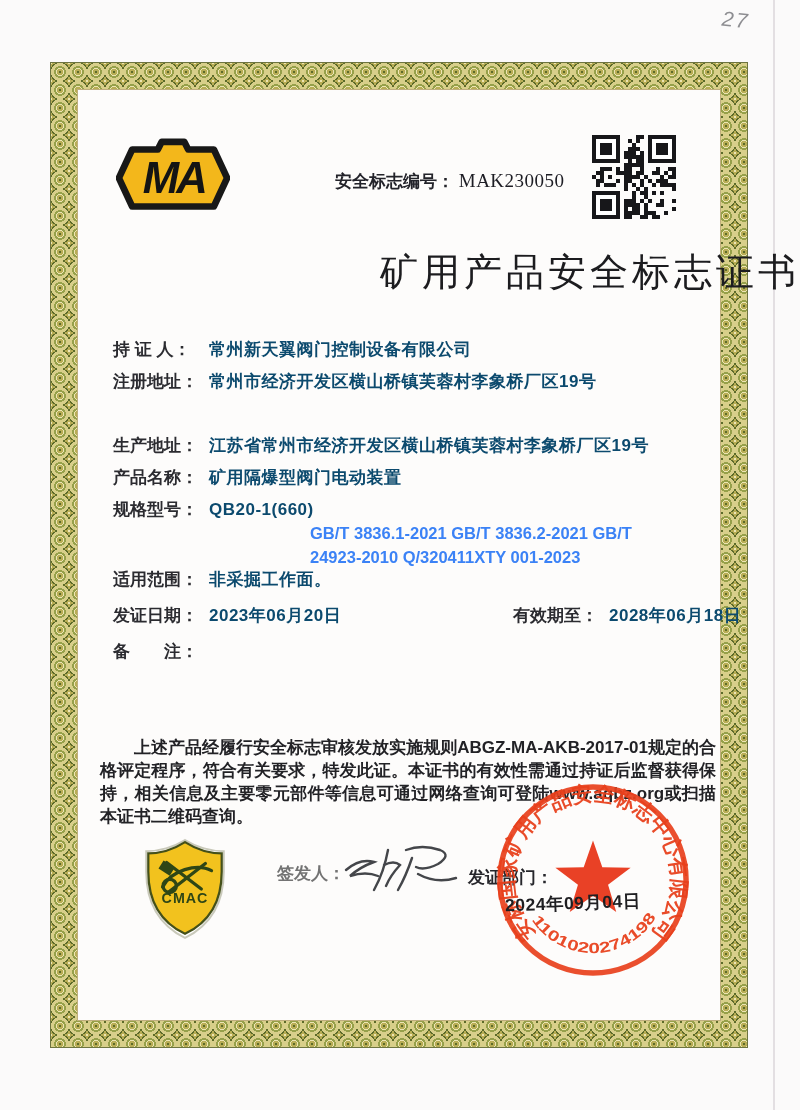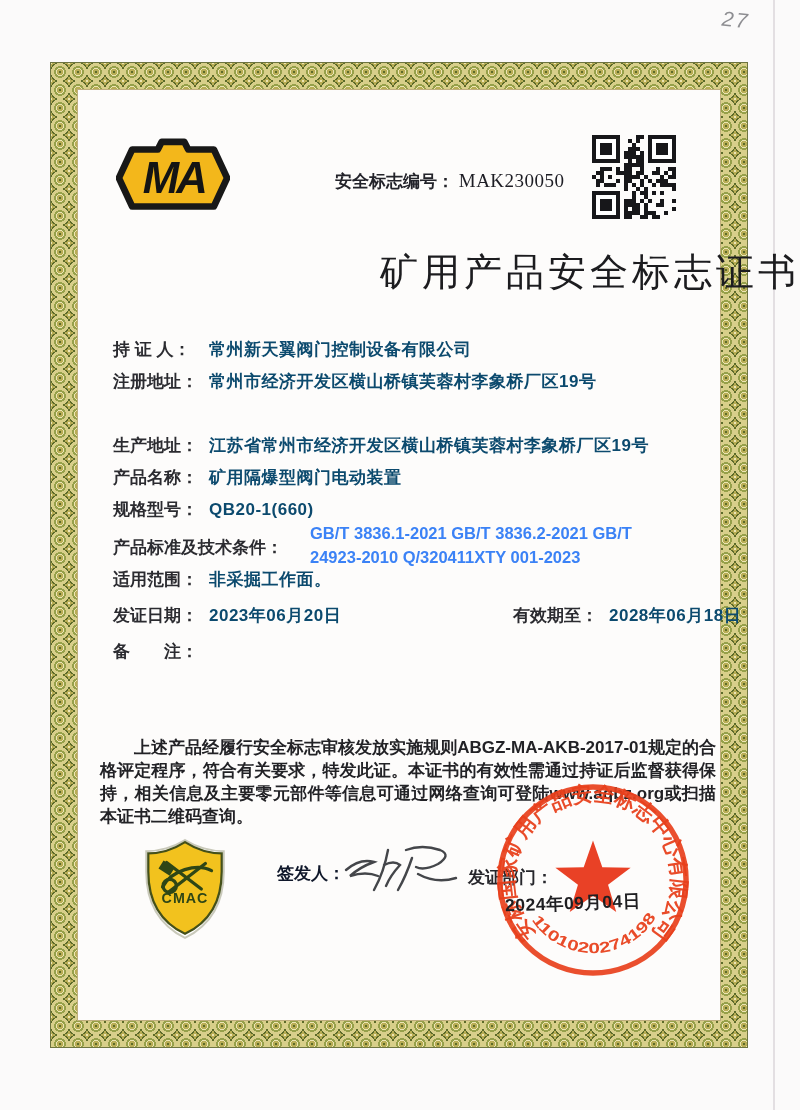--- a/index.html
+++ b/index.html
@@ -79,21 +79,21 @@
   
   .statement{
     position:absolute;left:100px;top:736px;width:616px;
     font-size:17px;font-weight:bold;color:#222226;
     line-height:23px;text-indent:2em;text-align:justify;
   }
   
   .cmac{position:absolute;left:138px;top:836px;width:94px;height:106px;}
   .signer-label{
     position:absolute;left:277px;top:862px;
-    font-size:17px;font-weight:bold;color:#0f172a;white-space:nowrap;
+    font-size:17px;font-weight:bold;color:#737373;white-space:nowrap;
   }
   .signature{position:absolute;left:342px;top:840px;width:122px;height:62px;}
   .dept-label{
     position:absolute;left:468px;top:866px;
     font-size:17px;font-weight:bold;color:#26262b;white-space:nowrap;
   }
   
   .seal{position:absolute;left:494px;top:781px;width:198px;height:198px;}
   .seal-date{
     position:absolute;left:505px;top:891px;
@@ -277,21 +277,20 @@
   <div class="frow" style="top:434px">
     <span class="lab">生产地址：</span><span class="val">江苏省常州市经济开发区横山桥镇芙蓉村李象桥厂区19号</span>
   </div>
   <div class="frow" style="top:466px">
     <span class="lab">产品名称：</span><span class="val">矿用隔爆型阀门电动装置</span>
   </div>
   <div class="frow" style="top:498px">
     <span class="lab">规格型号：</span><span class="val">QB20-1(660)</span>
   </div>
 
-  <div class="std-label">产品标准及技术条件：</div>
   <div class="std-value">GB/T 3836.1-2021 GB/T 3836.2-2021 GB/T 24923-2010 Q/320411XTY 001-2023</div>
 
   <div class="frow" style="top:568px">
     <span class="lab">适用范围：</span><span class="val">非采掘工作面。</span>
   </div>
 
   <div class="frow" style="top:604px">
     <span class="lab">发证日期：</span><span class="val">2023年06月20日</span>
     <span class="valid-pair">
       <span class="lab">有效期至：</span><span class="val">2028年06月18日</span>

